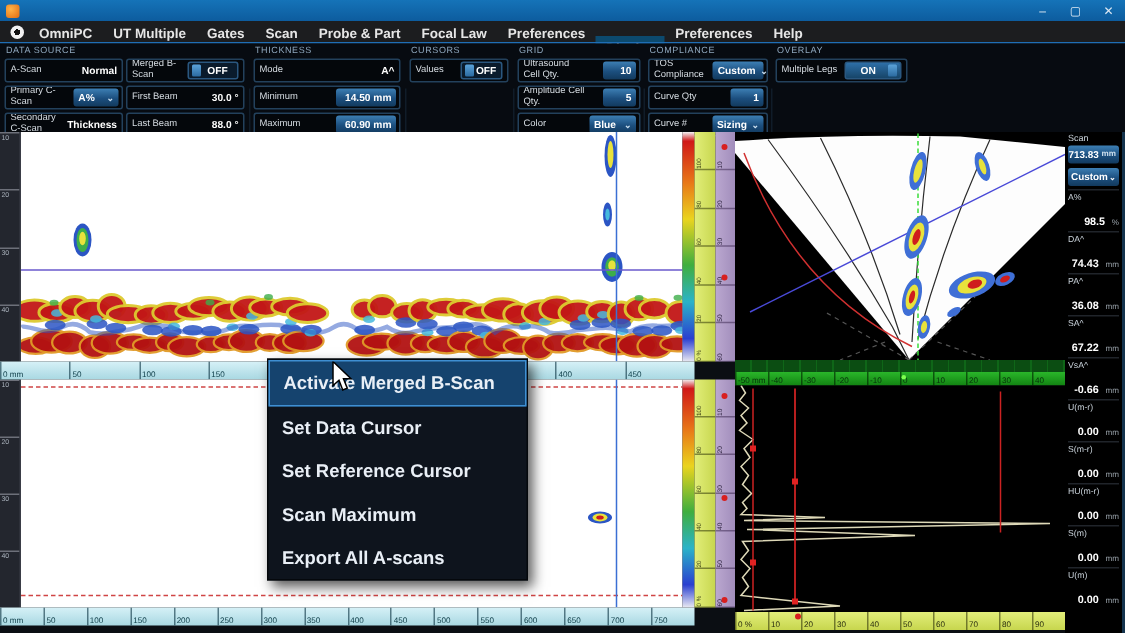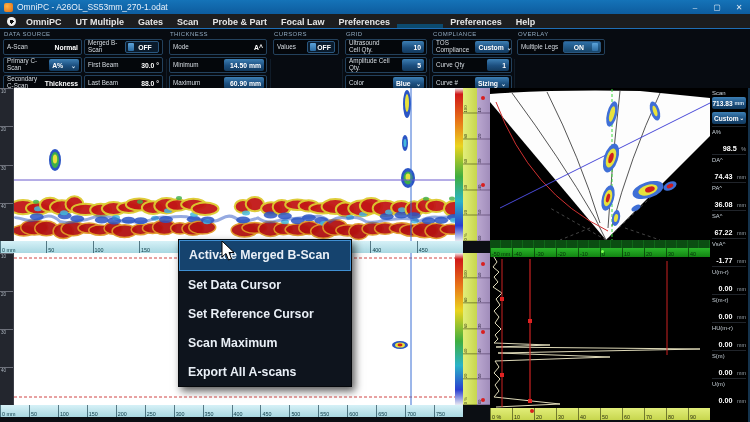--- a/index.html
+++ b/index.html
@@ -116,21 +116,20 @@
   .ctx-item.hl{background:#15436e;border:1px solid #3f8fd2;}
   .cursor-arrow{position:absolute;left:221px;top:241px;z-index:60;}
 </style>
 </head>
 <body>
 
 <div class="app">
 
   <div class="titlebar">
     <span class="app-icon"></span>
-    <span>OmniPC - A26OL_SS53mm_270-1.odat</span>
     <div class="win-controls">
       <span class="win-btn">–</span>
       <span class="win-btn">▢</span>
       <span class="win-btn">✕</span>
     </div>
   </div>
 
   <div class="menubar">
     <span class="logo-icon"></span>
     <span class="menu-item">OmniPC</span>
@@ -651,21 +650,21 @@
           <div class="r-val"><span class="r-value">36.08</span> <span class="r-unit">mm</span></div>
         </div>
 
         <div class="reading">
           <div class="r-label">SA^</div>
           <div class="r-val"><span class="r-value">67.22</span> <span class="r-unit">mm</span></div>
         </div>
 
         <div class="reading">
           <div class="r-label">VsA^</div>
-          <div class="r-val"><span class="r-value">-1.77</span> <span class="r-unit">mm</span></div>
+          <div class="r-val"><span class="r-value">-0.66</span> <span class="r-unit">mm</span></div>
         </div>
 
         <div class="reading">
           <div class="r-label">U(m-r)</div>
           <div class="r-val"><span class="r-value">0.00</span> <span class="r-unit">mm</span></div>
         </div>
 
         <div class="reading">
           <div class="r-label">S(m-r)</div>
           <div class="r-val"><span class="r-value">0.00</span> <span class="r-unit">mm</span></div>

